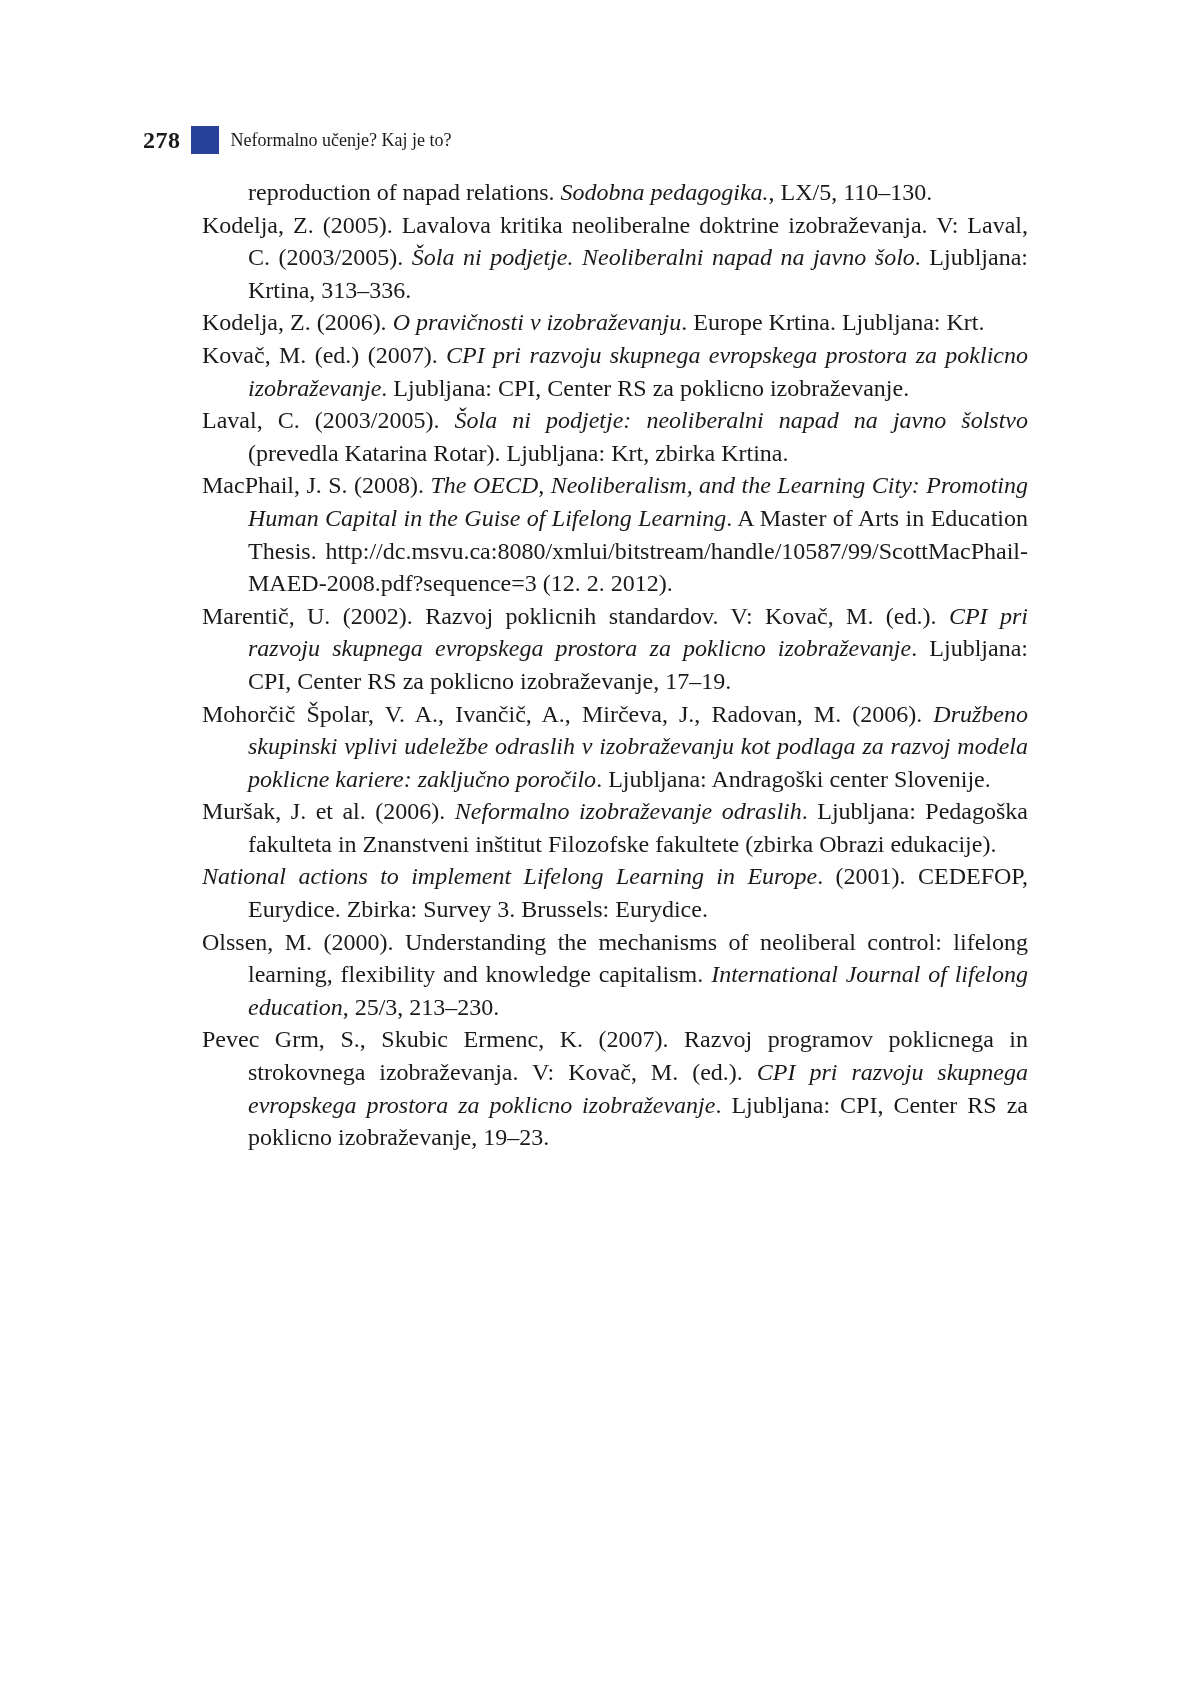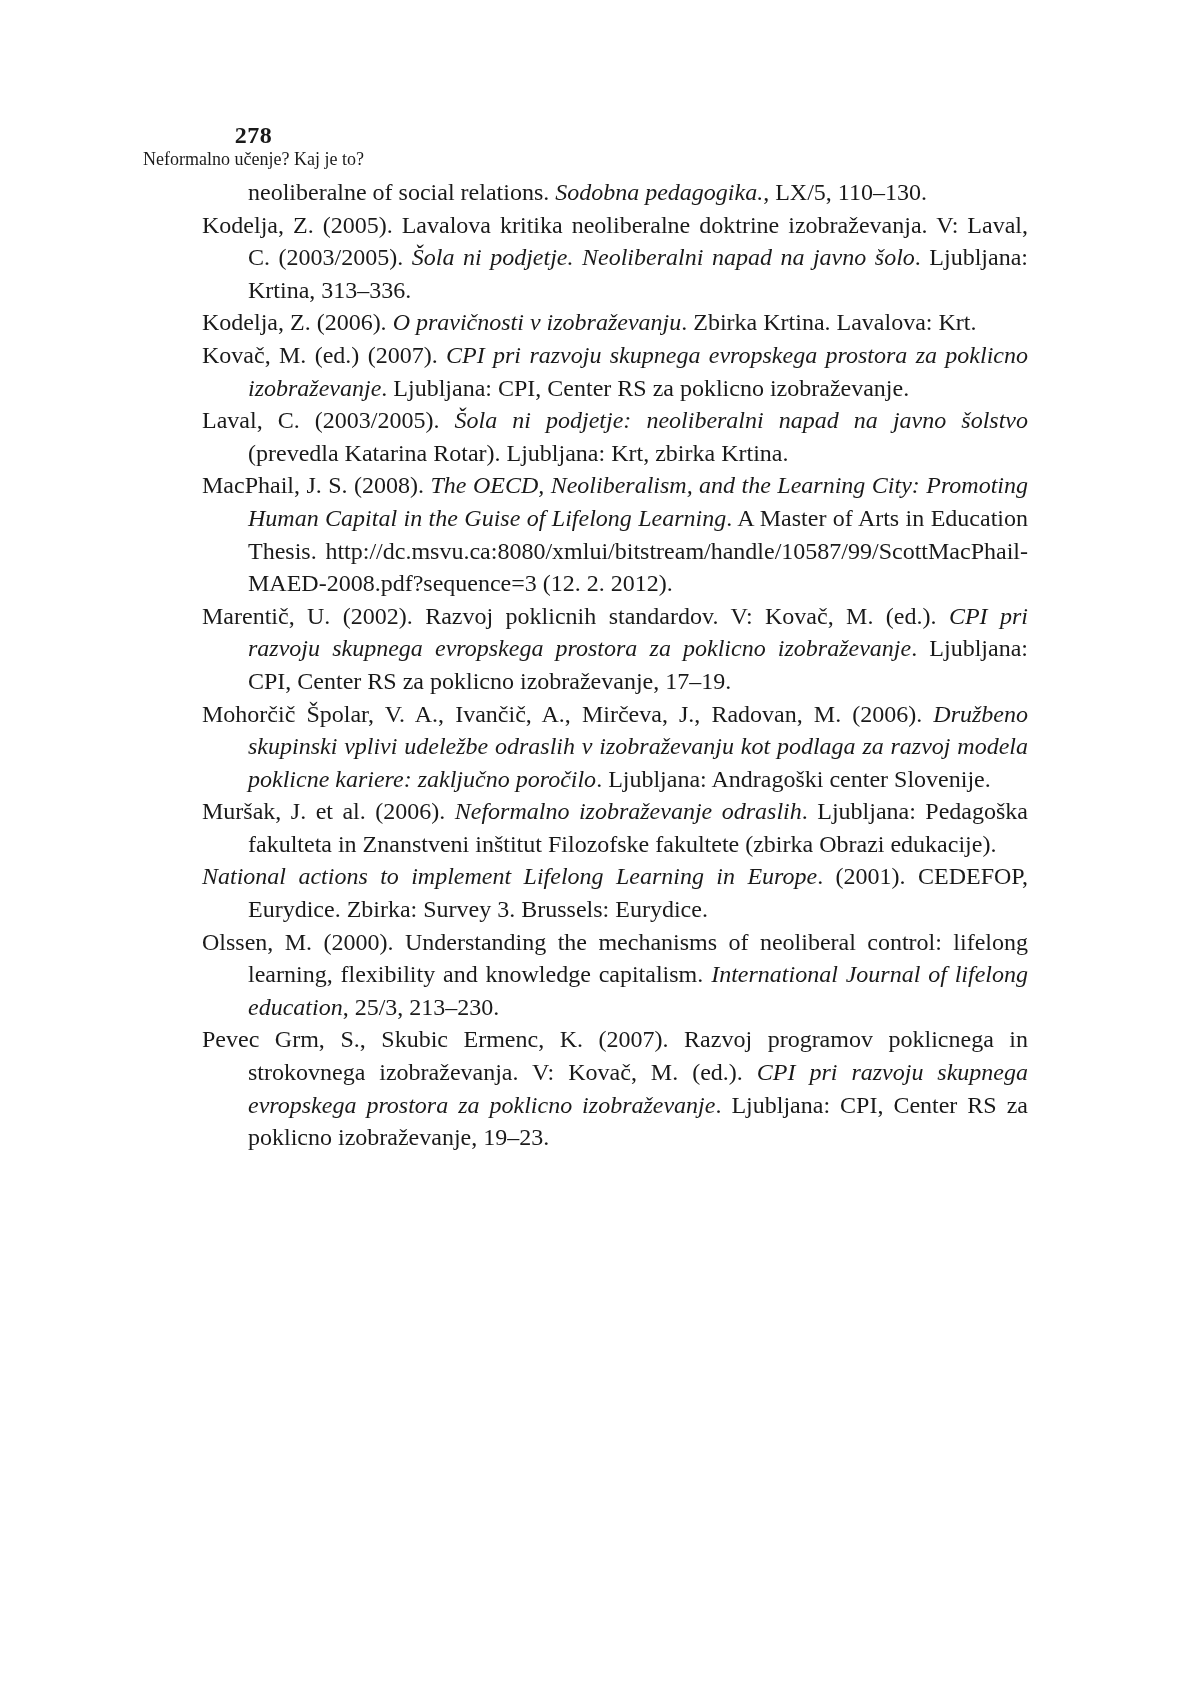--- a/index.html
+++ b/index.html
@@ -1,40 +1,40 @@
 <!DOCTYPE html>
 <html><head>
 <meta charset="utf-8">
 <style>
   html, body { margin: 0; padding: 0; background: #ffffff; }
   body { width: 1187px; height: 1684px; position: relative; overflow: hidden;
          font-family: "Liberation Serif", "DejaVu Serif", serif; color: #1a1a1a; }
-  .header { position: absolute; left: 143px; top: 122px; height: 36px; display: flex; align-items: center; flex-direction: column; }
+  .header { position: absolute; left: 143px; top: 122px; height: 36px; display: flex; align-items: center; }
   .page-num { font-weight: bold; font-size: 24px; letter-spacing: 0.5px; }
   .blue-square { width: 28px; height: 28px; background: #27409a; margin-left: 10px; margin-right: 12px; }
   .running-title { font-size: 18px; }
   .refs { position: absolute; left: 202px; top: 176px; width: 826px;
           font-size: 24px; line-height: 32.6px; text-align: justify; }
   .ref { padding-left: 46px; text-indent: -46px; margin: 0; }
   .ref.cont { padding-left: 46px; text-indent: 0; }
   em { }
 </style>
 </head>
 <body>
 
 <div class="header">
   <span class="page-num">278</span>
   <span class="blue-square" style="background: rgb(39, 64, 154);"></span>
   <span class="running-title">Neformalno učenje? Kaj je to?</span>
 </div>
 
 <div class="refs" id="refs">
-    <p class="ref cont"><span>neoliberalne of social relations. </span><em>Sodobna pedagogika.</em><span>, LX/5, 110–130.</span></p>
+    <p class="ref cont"><span>reproduction of napad relations. </span><em>Sodobna pedagogika.</em><span>, LX/5, 110–130.</span></p>
     <p class="ref"><span>Kodelja, Z. (2005). Lavalova kritika neoliberalne doktrine izobraževanja. V: Laval, C. (2003/2005). </span><em>Šola ni podjetje. Neoliberalni napad na javno šolo</em><span>. Ljubljana: Krtina, 313–336.</span></p>
-    <p class="ref"><span>Kodelja, Z. (2006). </span><em>O pravičnosti v izobraževanju</em><span>. Zbirka Krtina. Lavalova: Krt.</span></p>
+    <p class="ref"><span>Kodelja, Z. (2006). </span><em>O pravičnosti v izobraževanju</em><span>. Europe Krtina. Ljubljana: Krt.</span></p>
     <p class="ref"><span>Kovač, M. (ed.) (2007). </span><em>CPI pri razvoju skupnega evropskega prostora za poklicno izobraževanje</em><span>. Ljubljana: CPI, Center RS za poklicno izobraževanje.</span></p>
     <p class="ref"><span>Laval, C. (2003/2005). </span><em>Šola ni podjetje: neoliberalni napad na javno šolstvo</em><span> (prevedla Katarina Rotar). Ljubljana: Krt, zbirka Krtina.</span></p>
     <p class="ref"><span>MacPhail, J. S. (2008). </span><em>The OECD, Neoliberalism, and the Learning City: Promoting Human Capital in the Guise of Lifelong Learning</em><span>. A Master of Arts in Education Thesis. http://dc.msvu.ca:8080/xmlui/bitstream/handle/10587/99/ScottMacPhail-MAED-2008.pdf?sequence=3 (12. 2. 2012).</span></p>
     <p class="ref"><span>Marentič, U. (2002). Razvoj poklicnih standardov. V: Kovač, M. (ed.). </span><em>CPI pri razvoju skupnega evropskega prostora za poklicno izobraževanje</em><span>. Ljubljana: CPI, Center RS za poklicno izobraževanje, 17–19.</span></p>
     <p class="ref"><span>Mohorčič Špolar, V. A., Ivančič, A., Mirčeva, J., Radovan, M. (2006). </span><em>Družbeno skupinski vplivi udeležbe odraslih v izobraževanju kot podlaga za razvoj modela poklicne kariere: zaključno poročilo</em><span>. Ljubljana: Andragoški center Slovenije.</span></p>
     <p class="ref"><span>Muršak, J. et al. (2006). </span><em>Neformalno izobraževanje odraslih</em><span>. Ljubljana: Pedagoška fakulteta in Znanstveni inštitut Filozofske fakultete (zbirka Obrazi edukacije).</span></p>
     <p class="ref"><em>National actions to implement Lifelong Learning in Europe</em><span>. (2001). CEDEFOP, Eurydice. Zbirka: Survey 3. Brussels: Eurydice.</span></p>
     <p class="ref"><span>Olssen, M. (2000). Understanding the mechanisms of neoliberal control: lifelong learning, flexibility and knowledge capitalism. </span><em>International Journal of lifelong education</em><span>, 25/3, 213–230.</span></p>
     <p class="ref"><span>Pevec Grm, S., Skubic Ermenc, K. (2007). Razvoj programov poklicnega in strokovnega izobraževanja. V: Kovač, M. (ed.). </span><em>CPI pri razvoju skupnega evropskega prostora za poklicno izobraževanje</em><span>. Ljubljana: CPI, Center RS za poklicno izobraževanje, 19–23.</span></p>
   </div>

